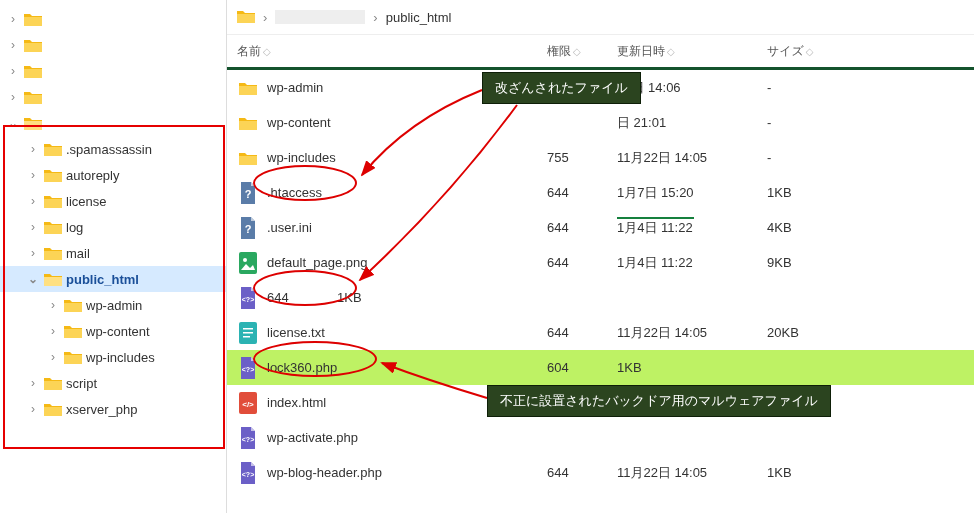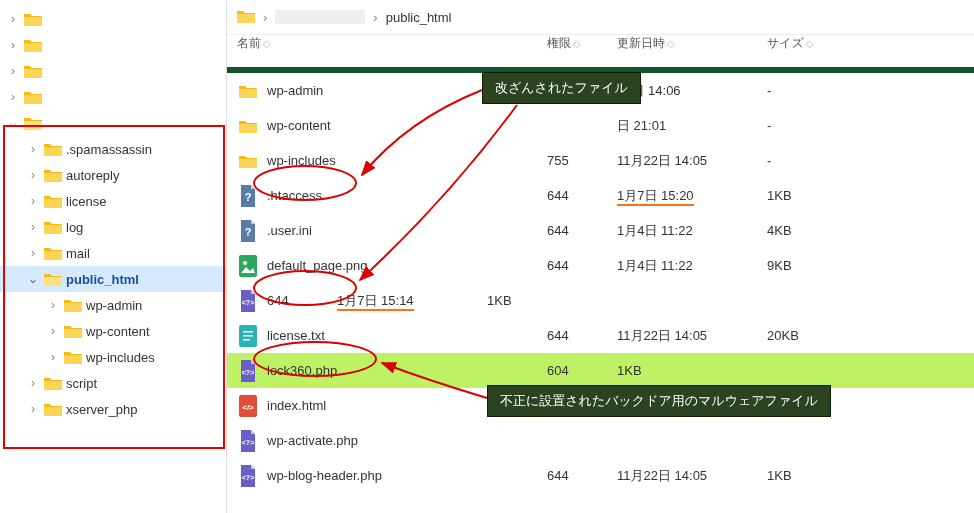--- a/index.html
+++ b/index.html
@@ -11,35 +11,35 @@
 .tree .arrow{width:14px;text-align:center;color:#888;font-size:12px}
 .tree .ficon{width:18px;height:14px;margin:0 4px;display:inline-flex;align-items:center;justify-content:center}
 .tree .label{white-space:nowrap}
 .indent1{padding-left:26px!important}
 .indent2{padding-left:46px!important}
 .selected{background:#d6eaff;font-weight:bold;color:#1a4f99}
 .muted{color:#bbb}
 .redbox{position:absolute;border:2px solid #e60000;pointer-events:none}
 .breadcrumb{height:34px;display:flex;align-items:center;padding-left:10px;gap:8px;border-bottom:1px solid #eee}
 .breadcrumb .sep{color:#888}
-.columns{display:flex;height:32px;border-bottom:6px solid #14532d;padding-left:10px;color:#555;font-size:12px}
+.columns{display:flex;align-items:center;height:32px;border-bottom:3px solid #14532d;padding-left:10px;color:#555;font-size:12px}
 .col-name{width:310px}
 .col-perm{width:70px}
 .col-date{width:150px}
 .col-size{width:80px}
 .sort{color:#bbb;font-size:10px;margin-left:2px}
 .files{list-style:none;margin:0;padding:0}
 .files li{display:flex;align-items:center;height:35px;padding-left:10px}
 .files li.sel{background:#bef264}
 .files .ico{width:22px;height:22px;margin-right:8px;display:inline-flex;align-items:center;justify-content:center}
 .files .nm{width:280px}
 .files .pm{width:70px}
 .files .dt{width:150px}
 .files .sz{width:80px}
-.underline-red{border-bottom:2px solid #f97316;padding-bottom:1px}
+.underline-red{border-bottom:2px solid #15803d;padding-bottom:17px}
 .callout{position:absolute;background:#2b441f;color:#fff;border:1px solid #0e1f08;padding:6px 12px;font-size:13px;white-space:nowrap;z-index:50}
 .ellipse{position:absolute;border:2px solid #d00;border-radius:50%;pointer-events:none;z-index:40}
 svg.annot{position:absolute;top:0;left:0;pointer-events:none;z-index:45}
 .folder-svg{width:18px;height:14px}
 </style>
 </head>
 <body>
 
 <div class="layout">
   <div class="sidebar">
@@ -305,21 +305,20 @@
         </li>
         <li>
           <span class="ico">
             <svg width="18" height="22" viewBox="0 0 18 22">
               <path fill="#6b5fc7" d="M2 0h10l4 4v18H2z"></path>
               <path fill="#fff" d="M12 0v4h4z" opacity=".6"></path>
               <text x="9" y="15" text-anchor="middle" fill="#fff" font-size="7" font-weight="bold">&lt;?&gt;</text>
             </svg>
           </span>
           <span class="pm">644</span>
-          <span class="dt"><span class="underline-red">1月7日 15:14</span></span>
           <span class="sz">1KB</span>
         </li>
         <li>
           <span class="ico">
             <svg width="18" height="22" viewBox="0 0 18 22">
               <rect width="18" height="22" rx="2" fill="#2bb3b3"></rect>
               <rect x="4" y="6" width="10" height="1.5" fill="#fff"></rect>
               <rect x="4" y="10" width="10" height="1.5" fill="#fff"></rect>
               <rect x="4" y="14" width="7" height="1.5" fill="#fff"></rect>
             </svg>

